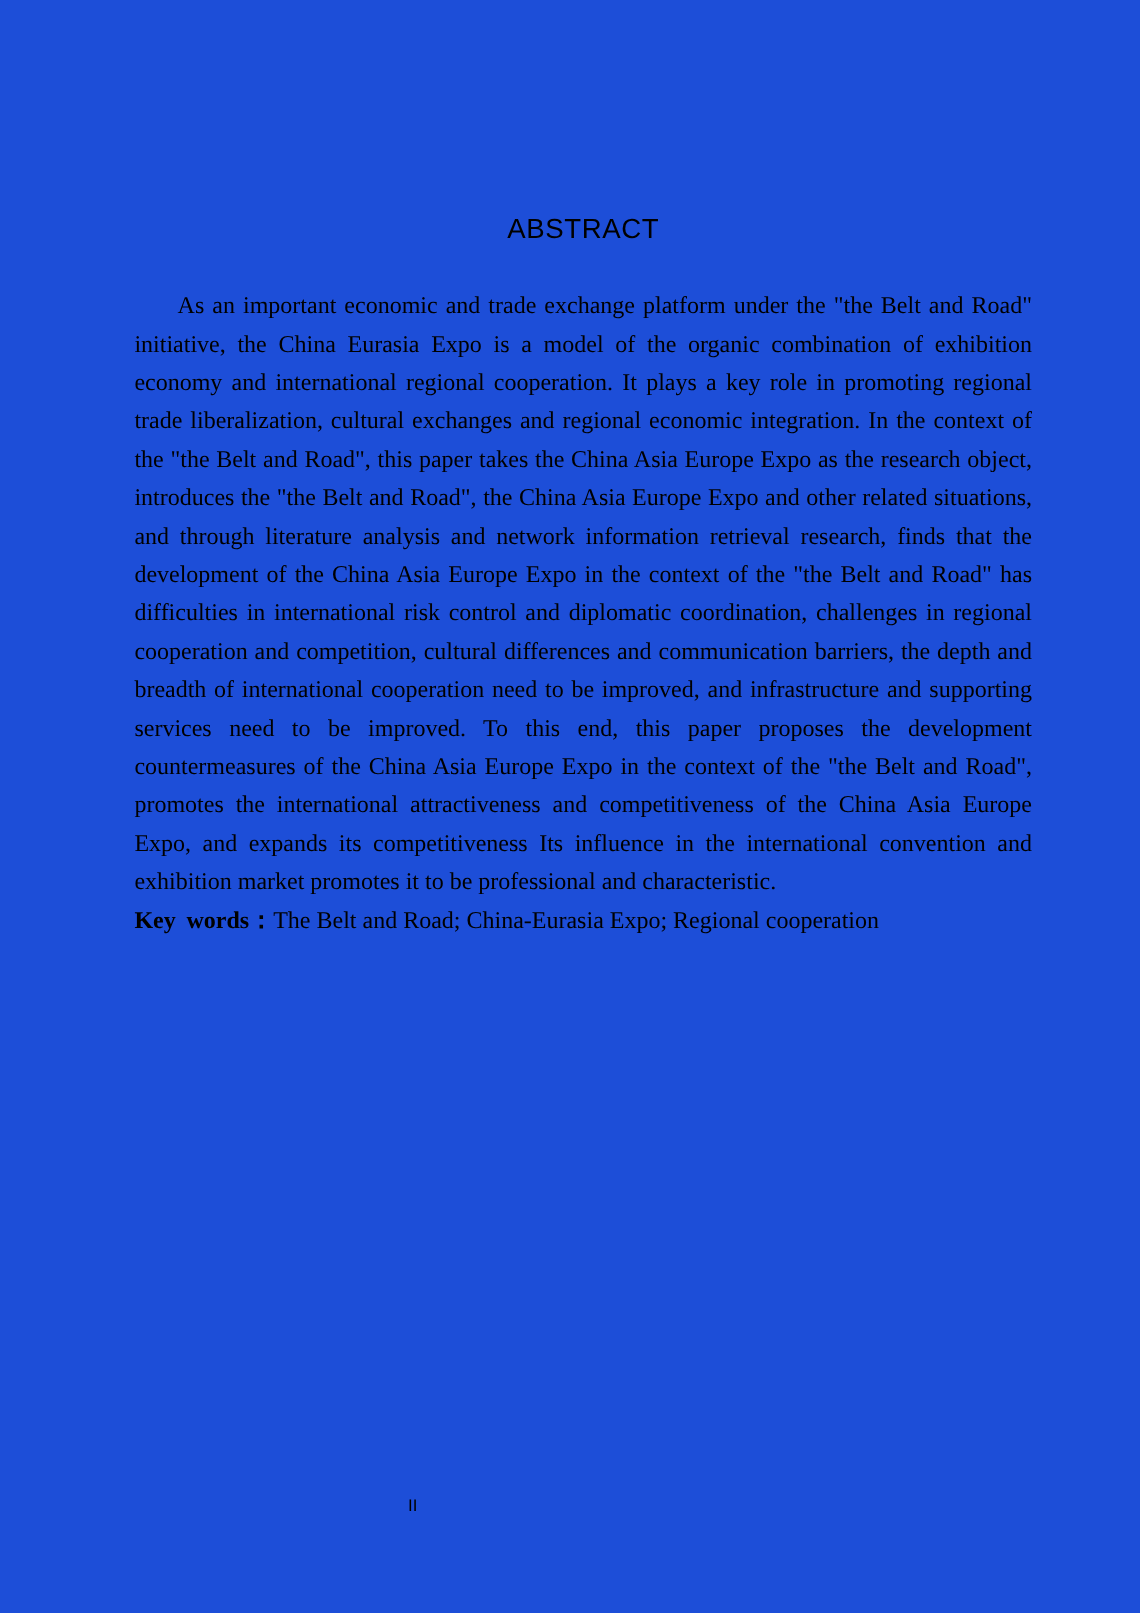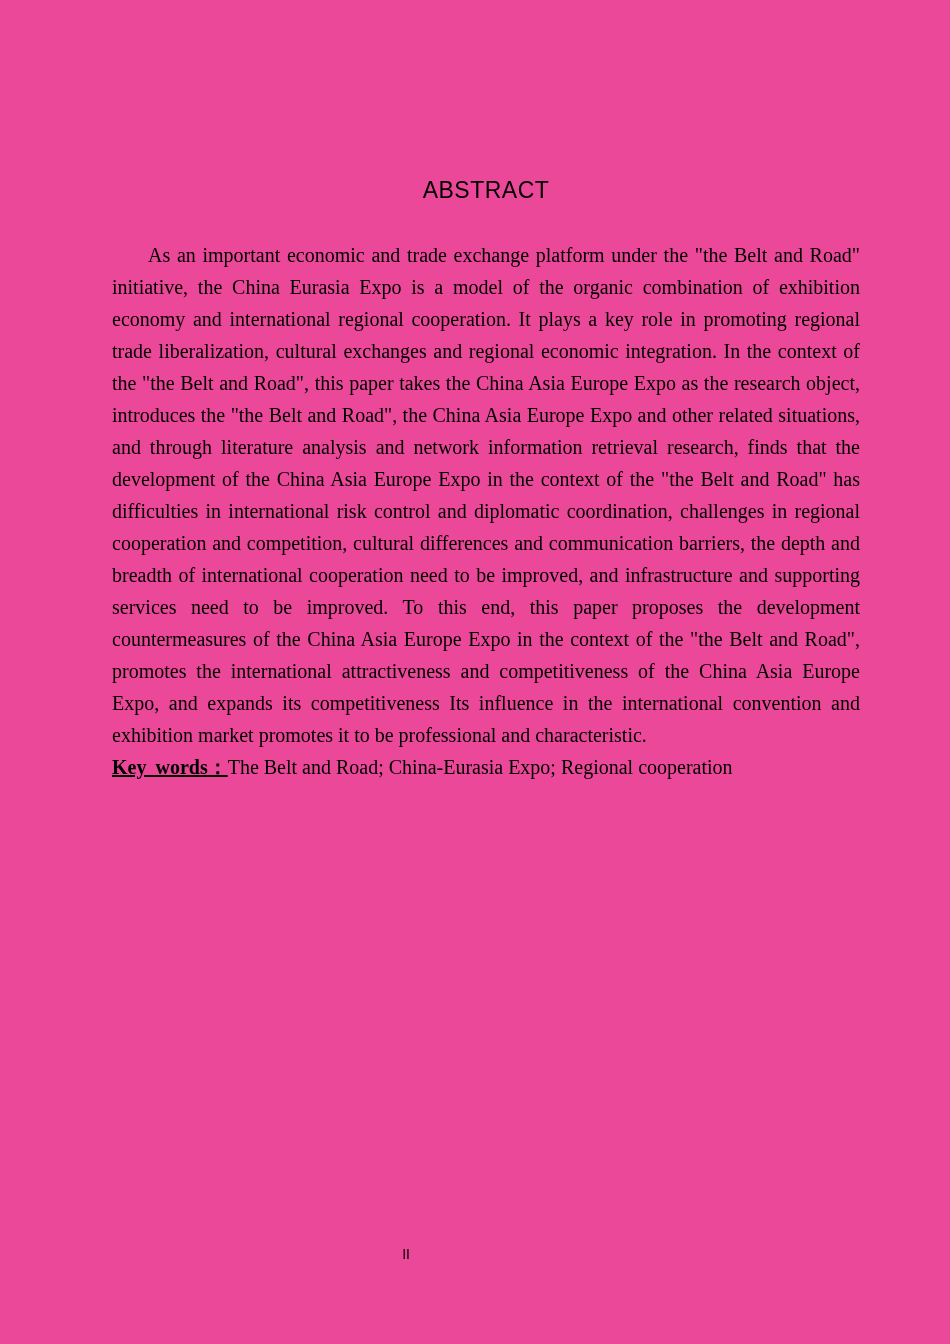--- a/index.html
+++ b/index.html
@@ -4,21 +4,21 @@
 <style>
   html, body {
     margin: 0;
     padding: 0;
     background: #ffffff;
   }
   .page {
     position: relative;
     width: 950px;
     height: 1344px;
-    background: #ec4899;
+    background: #1d4ed8;
     overflow: hidden;
   }
   .title {
     position: absolute;
     top: 174px;
     left: 112px;
     width: 748px;
     margin: 0;
     text-align: center;
     font-family: "Liberation Sans", sans-serif;
@@ -43,32 +43,31 @@
     text-align: justify;
     text-indent: 36px;
   }
   .keywords {
     margin: 0;
     text-align: left;
   }
   .kw-label {
     font-weight: 700;
     word-spacing: 4px;
-    text-decoration: underline;
   }
   .kw-text {
     font-weight: 400;
     font-family: Liberation Serif, serif;
   }
   .page-number {
     position: absolute;
     top: 1247px;
     left: 340px;
     width: 70px;
-    text-align: right;
+    text-align: left;
     font-family: "Liberation Sans", sans-serif;
     font-size: 14px;
     line-height: 14px;
     color: #000000;
   }
 </style>
 </head>
 <body>
 
 <div class="page">

